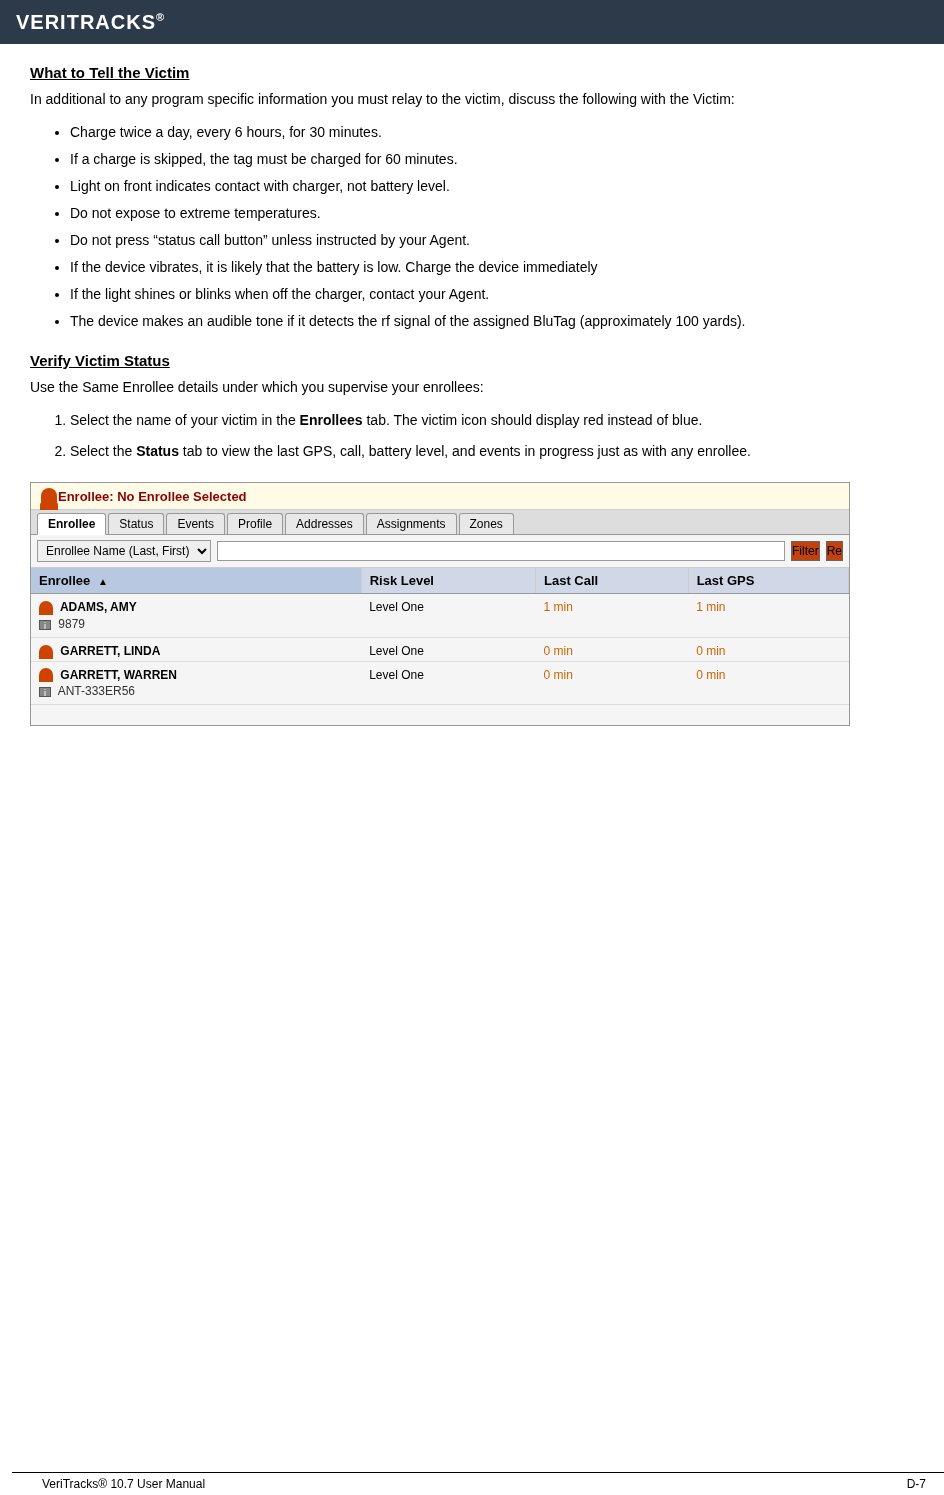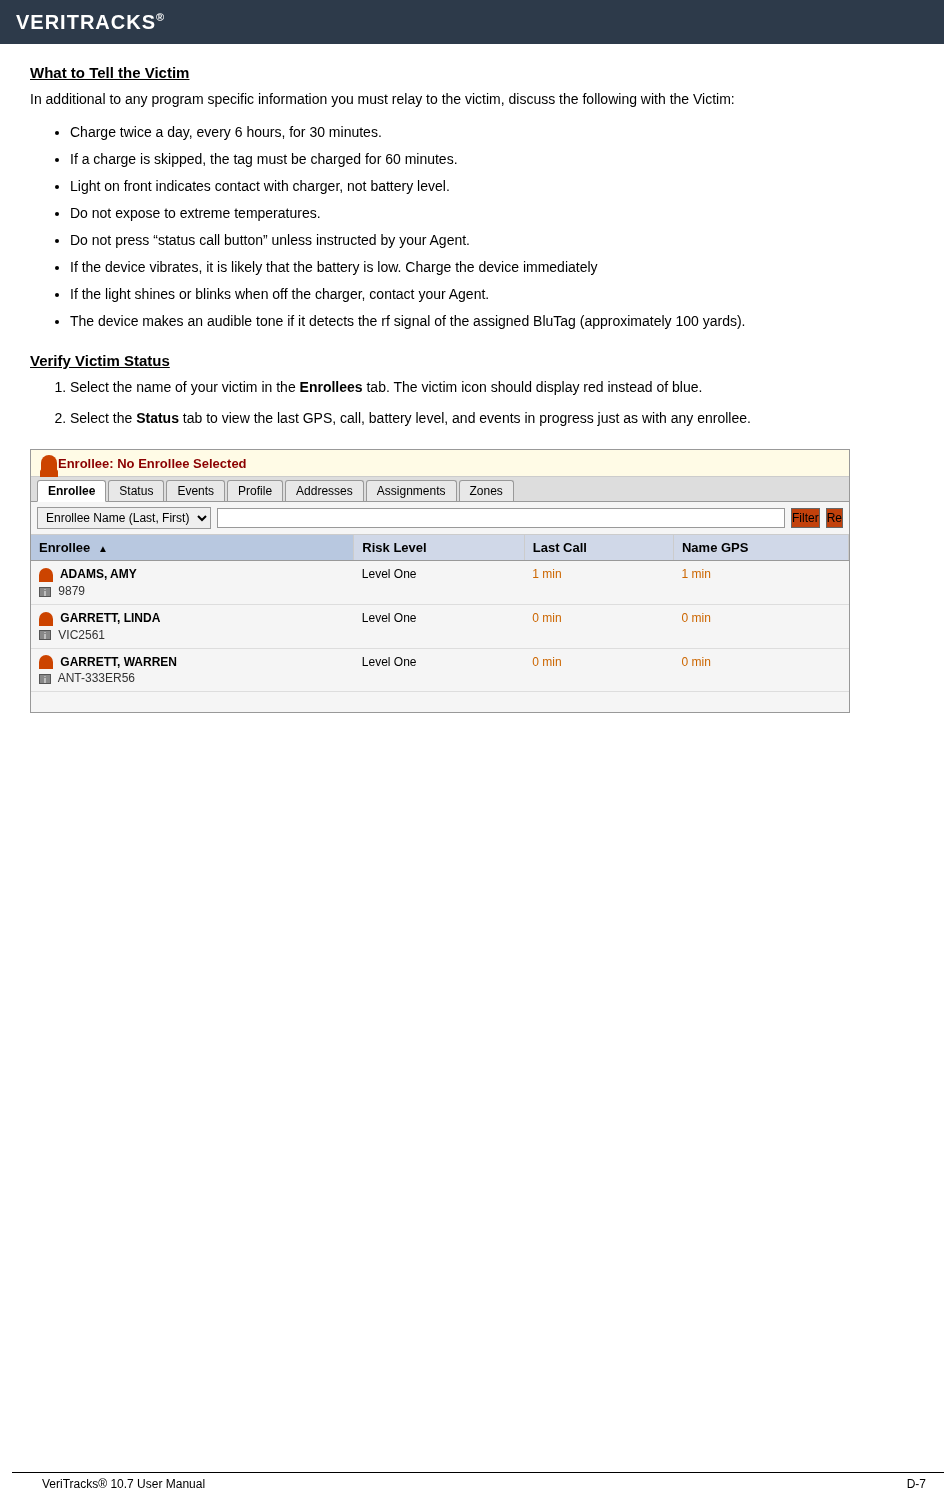--- a/index.html
+++ b/index.html
@@ -285,20 +285,21 @@
       <li>Do not expose to extreme temperatures.</li>
       <li>Do not press “status call button” unless instructed by your Agent.</li>
       <li>If the device vibrates, it is likely that the battery is low. Charge the device immediately</li>
       <li>If the light shines or blinks when off the charger, contact your Agent.</li>
       <li>The device makes an audible tone if it detects the rf signal of the assigned BluTag (approximately 100 yards).</li>
     </ul>
   </div>
 
   <div class="section-gap">
     <div class="section-title">Verify Victim Status</div>
+    <div class="section-intro">Use the Same Enrollee details under which you supervise your enrollees:</div>
     <ol class="numbered-list">
       <li>
         <span>Select the name of your victim in the </span><span class="bold">Enrollees</span><span> tab. The victim icon should display red instead of blue.</span>
       </li>
       <li>
         <span>Select the </span><span class="bold">Status</span><span> tab to view the last GPS, call, battery level, and events in progress just as with any enrollee.</span>
       </li>
     </ol>
   </div>
 
@@ -329,21 +330,21 @@
 
     <table class="enrollee-table">
       <thead>
         <tr>
           <th class="sort-col">
             <span>Enrollee</span>
             <span class="sort-arrow">▲</span>
           </th>
           <th>Risk Level</th>
           <th>Last Call</th>
-          <th>Name GPS</th>
+          <th>Last GPS</th>
         </tr>
       </thead>
       <tbody>
 
         <tr class="enrollee-row-main">
           <td>
             <span class="device-icon"></span>
             <span>ADAMS, AMY</span>
           </td>
           <td>Level One</td>
@@ -365,29 +366,20 @@
 
         <tr class="enrollee-row-main">
           <td>
             <span class="device-icon"></span>
             <span>GARRETT, LINDA</span>
           </td>
           <td>Level One</td>
           <td class="orange">0 min</td>
           <td class="orange">0 min</td>
         </tr>
-        <tr class="enrollee-row-sub">
-          <td>
-            <span class="sub-device-icon">i</span>
-            <span>VIC2561</span>
-          </td>
-          <td></td>
-            <td></td>
-            <td></td>
-        </tr>
         <tr class="table-divider-row">
             <td colspan="4"></td>
           </tr>
 
         <tr class="enrollee-row-main">
           <td>
             <span class="device-icon"></span>
             <span>GARRETT, WARREN</span>
           </td>
           <td>Level One</td>

